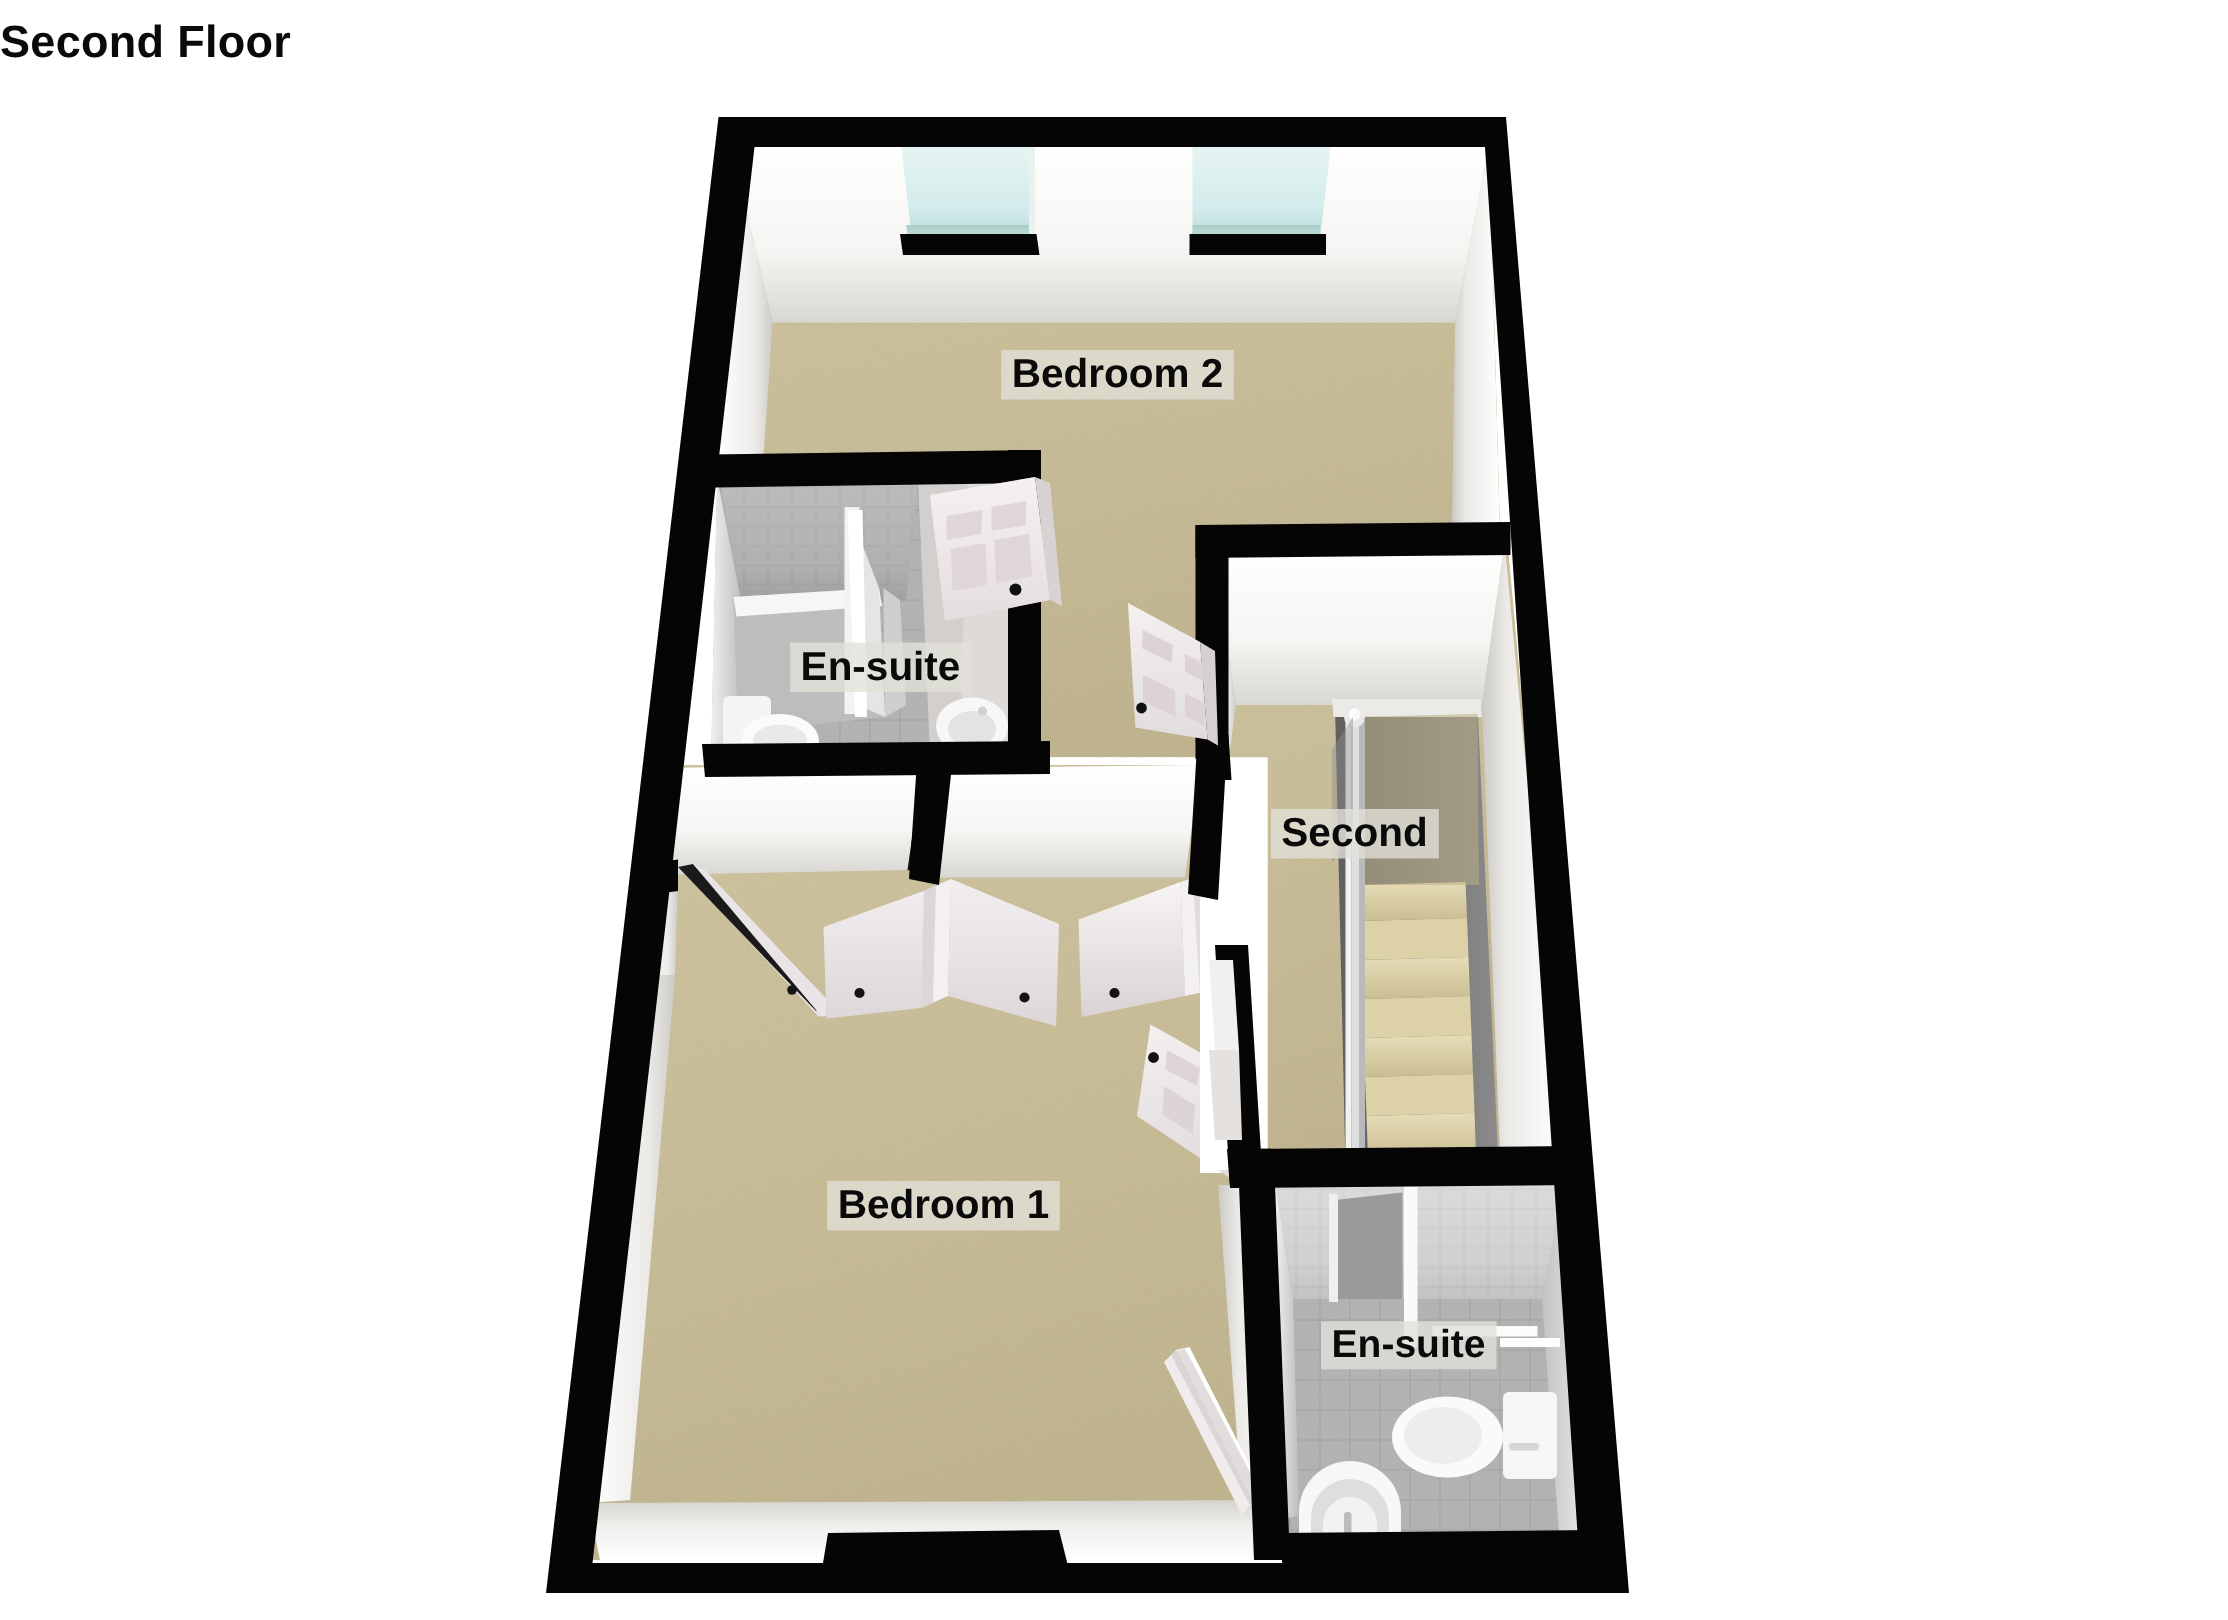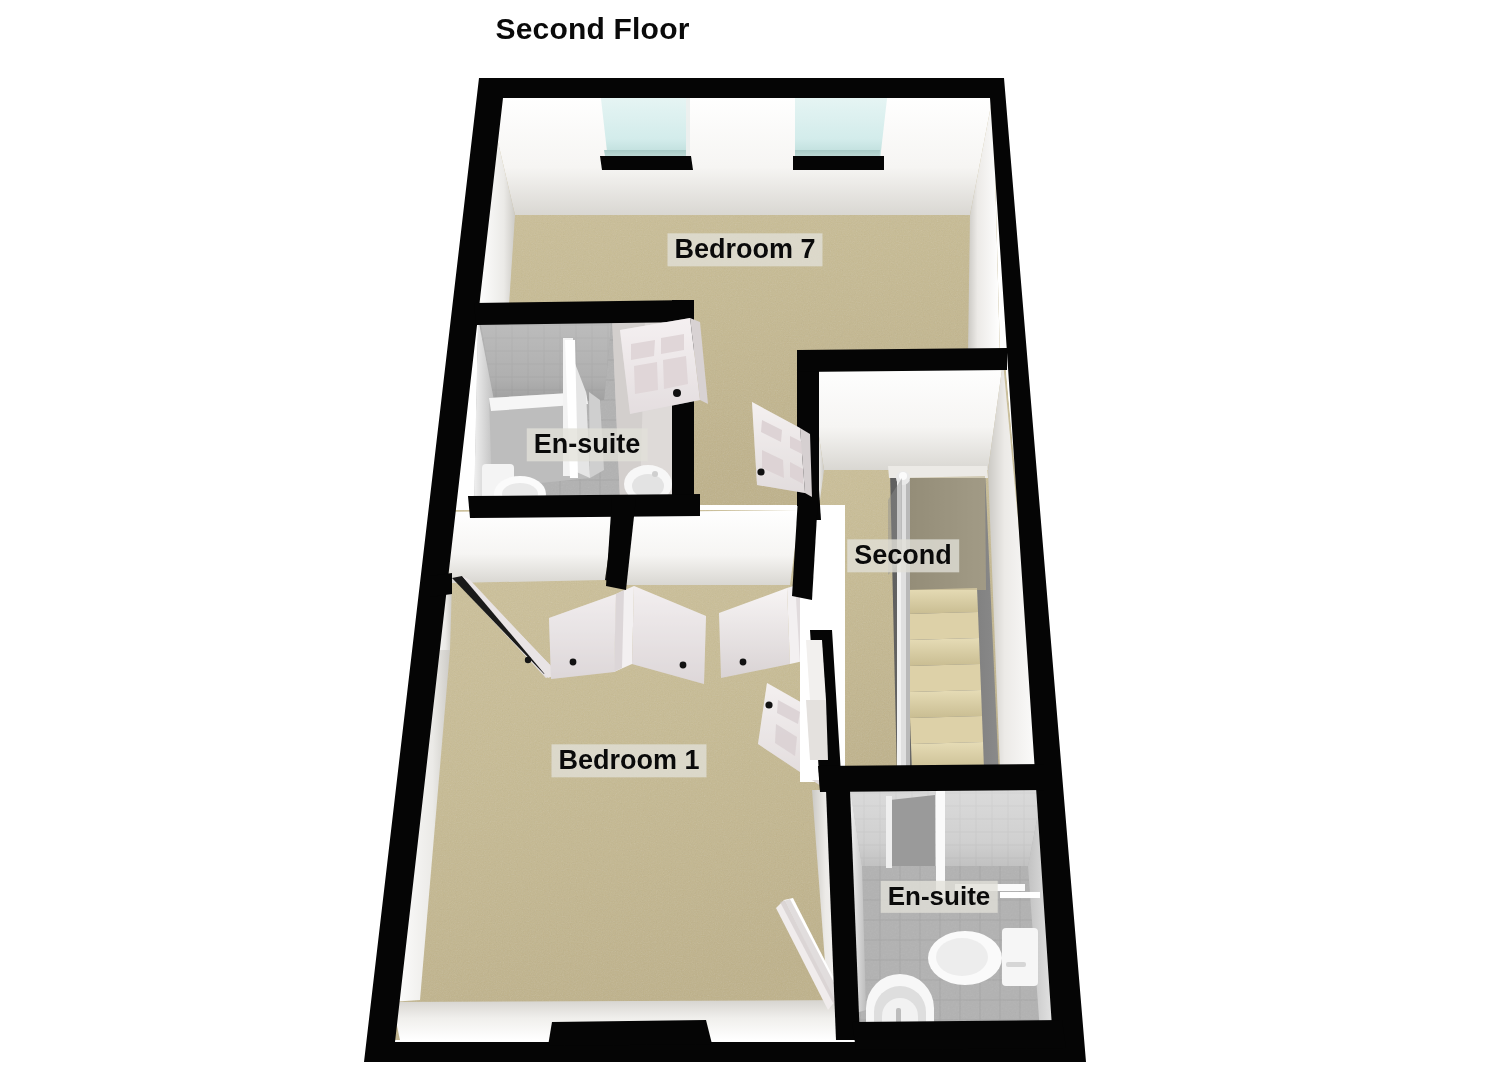--- a/index.html
+++ b/index.html
@@ -18,21 +18,21 @@
     position: absolute;
     inset: 0;
     background: #ffffff;
   }
   
   .title {
     position: absolute;
     top: 12px;
     left: 0;
     width: 1185px;
-    text-align: center;
+    text-align: left;
     font-size: 30px;
     font-weight: bold;
     color: #0a0a0a;
     letter-spacing: 0.2px;
   }
   
   #stage {
     position: absolute;
     top: 0;
     left: 0;
@@ -48,21 +48,21 @@
     background: rgba(226, 224, 216, 0.78);
     padding: 2px 7px 3px 7px;
     white-space: nowrap;
     line-height: 1.05;
     transform: translate(-50%, -50%);
     text-shadow: 0 0 1px rgba(255,255,255,0.35);
   }
   .label-bed2 { left: 745px; top: 250px; }
   .label-ensuite-top { left: 587px; top: 445px; }
   .label-landing { left: 903px; top: 556px; }
-  .label-bed1 { left: 629px; top: 761px; }
+  .label-bed1 { left: 629px; top: 804px; }
   .label-ensuite-bot { left: 939px; top: 897px; font-size: 26px; }
 </style>
 </head>
 <body>
 
 <div id="plan-root">
 
   <div class="title">Second Floor</div>
 
   <svg id="stage" viewBox="0 0 1485 1080">
@@ -447,19 +447,19 @@
     </g>
 
     <g>
       <polygon points="806,640 822,640 826,700 810,700" fill="#f2f0ee"></polygon>
       <polygon points="806,700 826,700 828,760 810,760" fill="#e4e1de"></polygon>
     </g>
 
     <polygon points="364,1062 1086,1062 1086,1072 364,1072" fill="#ffffff"></polygon>
   </svg>
 
-  <div class="room-label label-bed2">Bedroom 7</div>
+  <div class="room-label label-bed2">Bedroom 2</div>
   <div class="room-label label-ensuite-top">En-suite</div>
   <div class="room-label label-landing">Second</div>
   <div class="room-label label-bed1">Bedroom 1</div>
   <div class="room-label label-ensuite-bot">En-suite</div>
 
 </div>
 
 </body></html>

